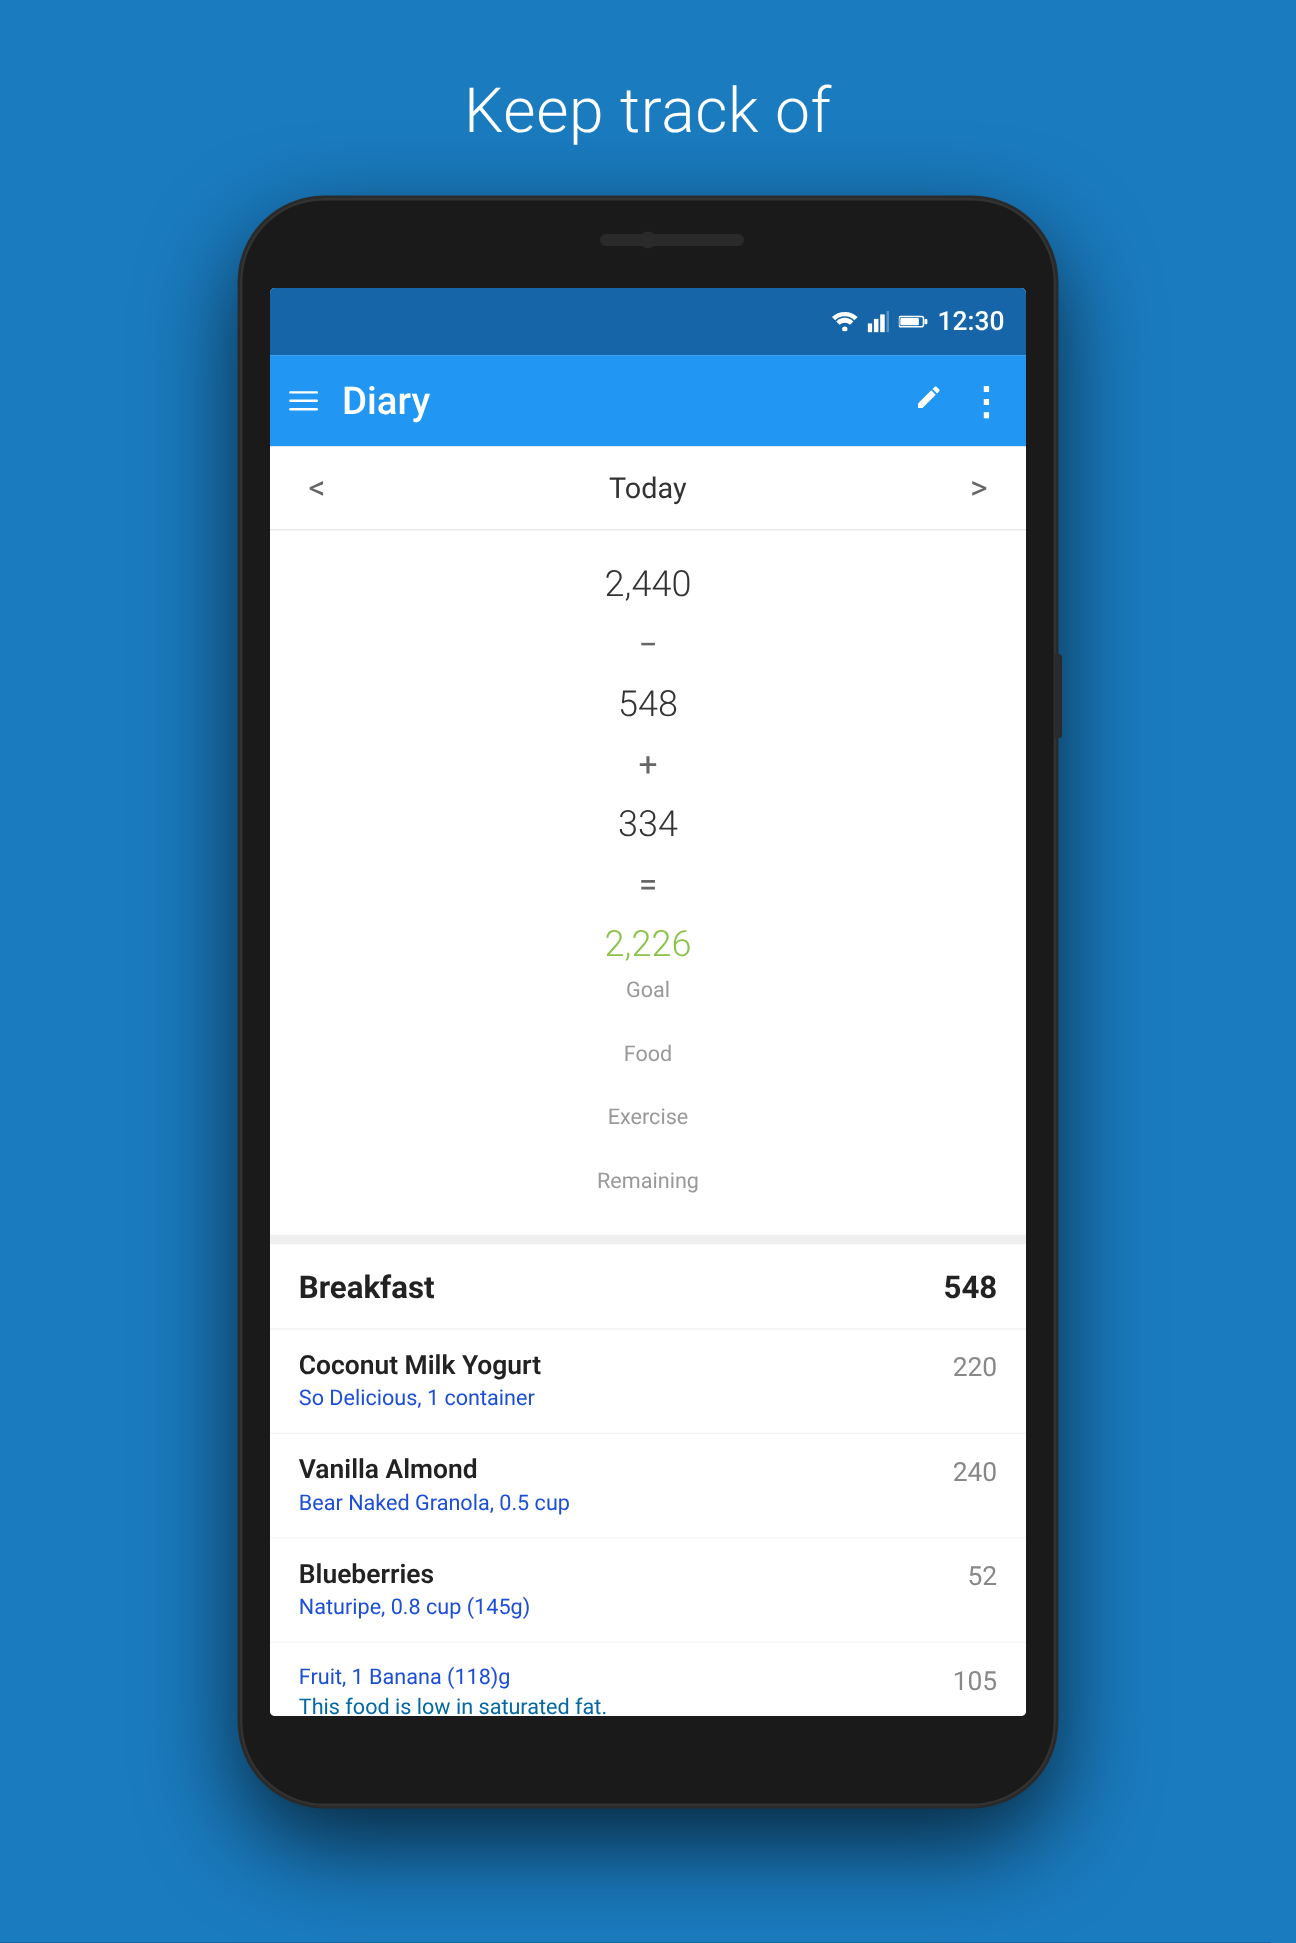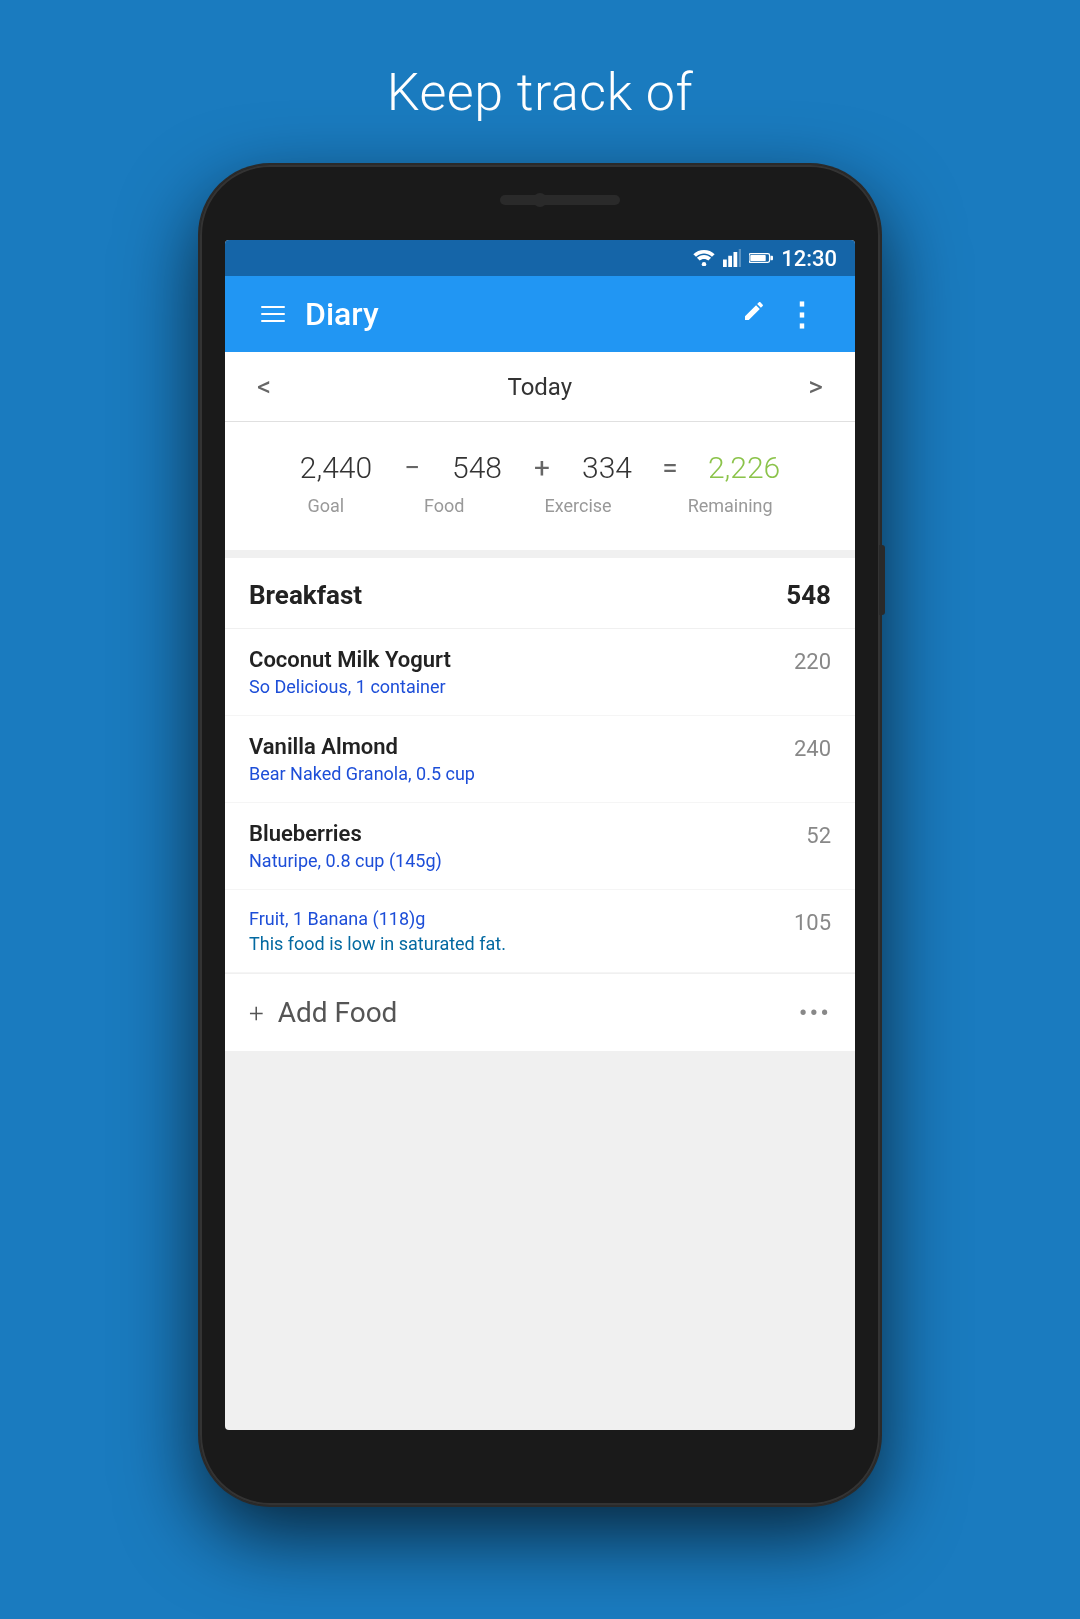--- a/index.html
+++ b/index.html
@@ -88,21 +88,21 @@
       right: 25px;
       bottom: 75px;
       background: #f0f0f0;
       overflow: hidden;
       border-radius: 4px;
     }
 
     
     .status-bar {
       background: #1565a8;
-      height: 36px;
+      height: 56px;
       display: flex;
       align-items: center;
       justify-content: flex-end;
       padding: 0 18px;
       gap: 10px;
     }
 
     .status-icons {
       display: flex;
       align-items: center;
@@ -114,21 +114,21 @@
       font-size: 22px;
       font-weight: 500;
     }
 
     
     .app-bar {
       background: #2196F3;
       height: 76px;
       display: flex;
       align-items: center;
-      padding: 0 36px;
+      padding: 0 16px;
       gap: 20px;
     }
 
     .hamburger-icon {
       color: white;
       font-size: 24px;
       display: flex;
       flex-direction: column;
       gap: 5px;
       cursor: pointer;
@@ -187,23 +187,23 @@
     
     .calorie-summary {
       background: white;
       padding: 28px 24px 24px;
       border-bottom: 8px solid #f0f0f0;
     }
 
     .calorie-row {
       display: flex;
       align-items: center;
-      justify-content: center;
       gap: 16px;
       margin-bottom: 10px;
+      flex-direction: column;
     }
 
     .calorie-value {
       font-size: 30px;
       color: #333;
       font-weight: 300;
     }
 
     .calorie-value.remaining {
       color: #8bc34a;

